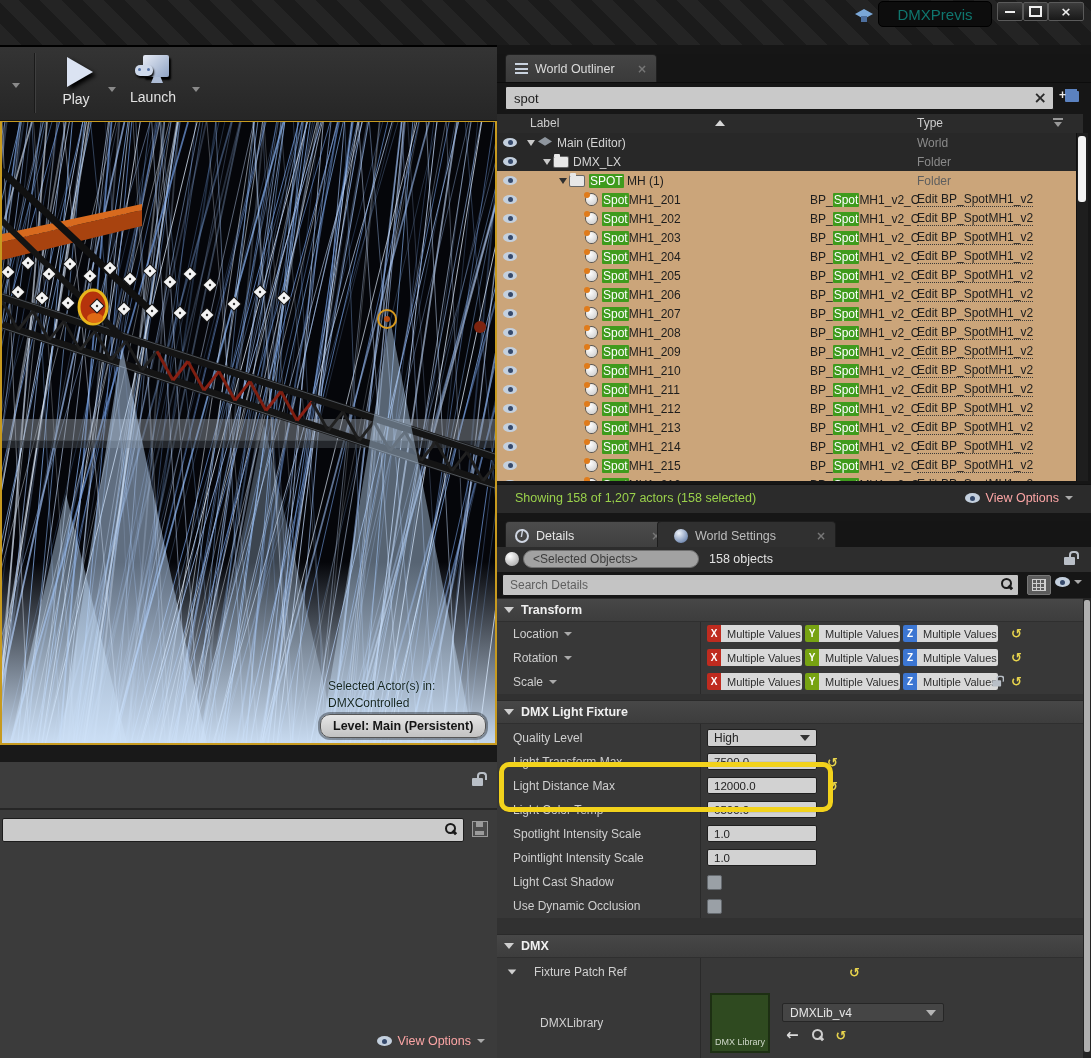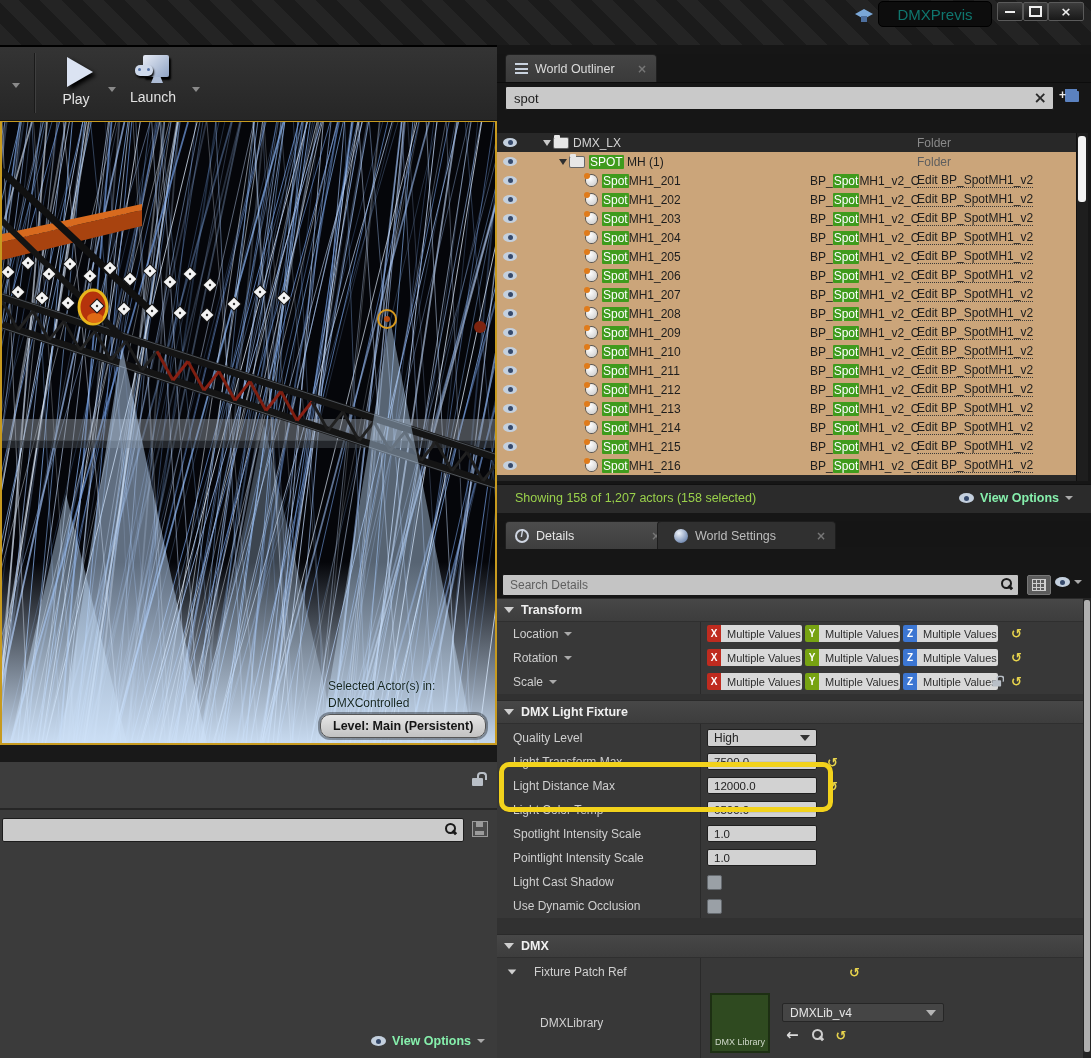--- a/index.html
+++ b/index.html
@@ -71,21 +71,21 @@
     border-radius:2px;}
   #lb-search input{position:absolute;left:4px;top:1px;width:420px;height:18px;border:none;background:transparent;
     font-size:12px;color:#222;outline:none;font-family:"Liberation Sans",sans-serif;}
   .mag{position:relative;width:13px;height:13px;display:inline-block;}
   .mag::before{content:"";position:absolute;left:1px;top:0;width:7px;height:7px;border:2px solid currentColor;border-radius:50%;}
   .mag::after{content:"";position:absolute;left:8px;top:8px;width:5px;height:2.5px;background:currentColor;transform:rotate(45deg);}
   #lb-mag{position:absolute;right:6px;top:4px;color:#1a1a1a;}
   #lb-save{position:absolute;left:472px;top:76px;width:14px;height:14px;border:1px solid #9a9a9a;background:#4a4a4a;}
   #lb-save::before{content:"";position:absolute;left:3px;top:0;width:7px;height:5px;background:#9a9a9a;}
   #lb-save::after{content:"";position:absolute;left:2px;bottom:1px;width:9px;height:4px;background:#9a9a9a;}
-  .viewopts{display:flex;align-items:center;gap:6px;color:#86efac;font-size:12.5px;font-weight:bold;}
+  .viewopts{display:flex;align-items:center;gap:6px;color:#fca5a5;font-size:12.5px;}
   #lb-viewopts{position:absolute;right:12px;bottom:10px;}
   .eyeicon{position:relative;width:15px;height:10px;background:#c4d0de;border-radius:50%;display:inline-block;}
   .eyeicon::after{content:"";position:absolute;left:5px;top:2.5px;width:5px;height:5px;background:#35496b;border-radius:50%;}
   
   #right{position:absolute;left:497px;top:45px;width:594px;height:1013px;background:#161616;}
   
   #ol-tabbar{position:absolute;left:0;top:9px;width:100%;height:28px;background:#151515;border-bottom:1px solid #0c0c0c;}
   .tab{position:absolute;height:27px;display:flex;align-items:center;gap:7px;padding:0 9px;
     border-radius:4px 4px 0 0;font-size:12.5px;}
   #ol-tab{left:8px;width:132px;background:linear-gradient(#454545,#3a3a3a);color:#dcdcdc;border:1px solid #1f1f1f;border-bottom:none;}
@@ -633,21 +633,35 @@
         <span class="tab-x">×</span>
       </div>
     </div>
     <div id="ol-searchrow">
       <div id="ol-search">
         <input value="spot" style="">
         <span id="ol-clear">×</span>
       </div>
       <span id="ol-addfolder"></span>
     </div>
+    <div id="ol-colhead">
+      <span class="lbl">Label</span>
+      <span class="tri-up" id="ol-sort"></span>
+      <span class="typ">Type</span>
+      <span id="ol-filter"></span>
+    </div>
     <div id="ol-rows">
+        <div class="ol-row">
+          <span class="ol-eye"><span class="eyeicon"></span></span>
+          <span style="flex: 0 0 auto; width: 10px;"></span>
+          <span class="exp"></span>
+          <span class="oicon world-i"></span>
+          <span><span>Main (Editor)</span></span>
+          <span class="ol-type">World</span>
+        </div>
         <div class="ol-row">
           <span class="ol-eye"><span class="eyeicon"></span></span>
           <span style="flex: 0 0 auto; width: 26px;"></span>
           <span class="exp"></span>
           <span class="oicon folder-i"></span>
           <span><span>DMX_LX</span></span>
           <span class="ol-type">Folder</span>
         </div>
         <div class="ol-row sel">
           <span class="ol-eye"><span class="eyeicon"></span></span>
@@ -818,20 +832,26 @@
       <div class="tab" id="dt-tab1">
         <span class="info-i"></span>
         <span>Details</span>
         <span class="tab-x">×</span>
       </div>
       <div class="tab" id="dt-tab2">
         <span class="globe-i"></span>
         <span>World Settings</span>
         <span class="tab-x">×</span>
       </div>
+    </div>
+    <div id="dt-namerow">
+      <span class="sphere-i" id="dt-sphere"></span>
+      <div id="dt-objpill">&lt;Selected Objects&gt;</div>
+      <span id="dt-objcount">158 objects</span>
+      <span class="lockicon" id="dt-lock"></span>
     </div>
     <div id="dt-searchrow">
       <div id="dt-search">
         <input placeholder="Search Details" style="">
         <span class="mag" id="dt-mag"></span>
       </div>
       <span id="dt-grid"></span>
       <div id="dt-eyedd">
         <span class="eyeicon"></span>
         <span class="dd-sm"></span>

